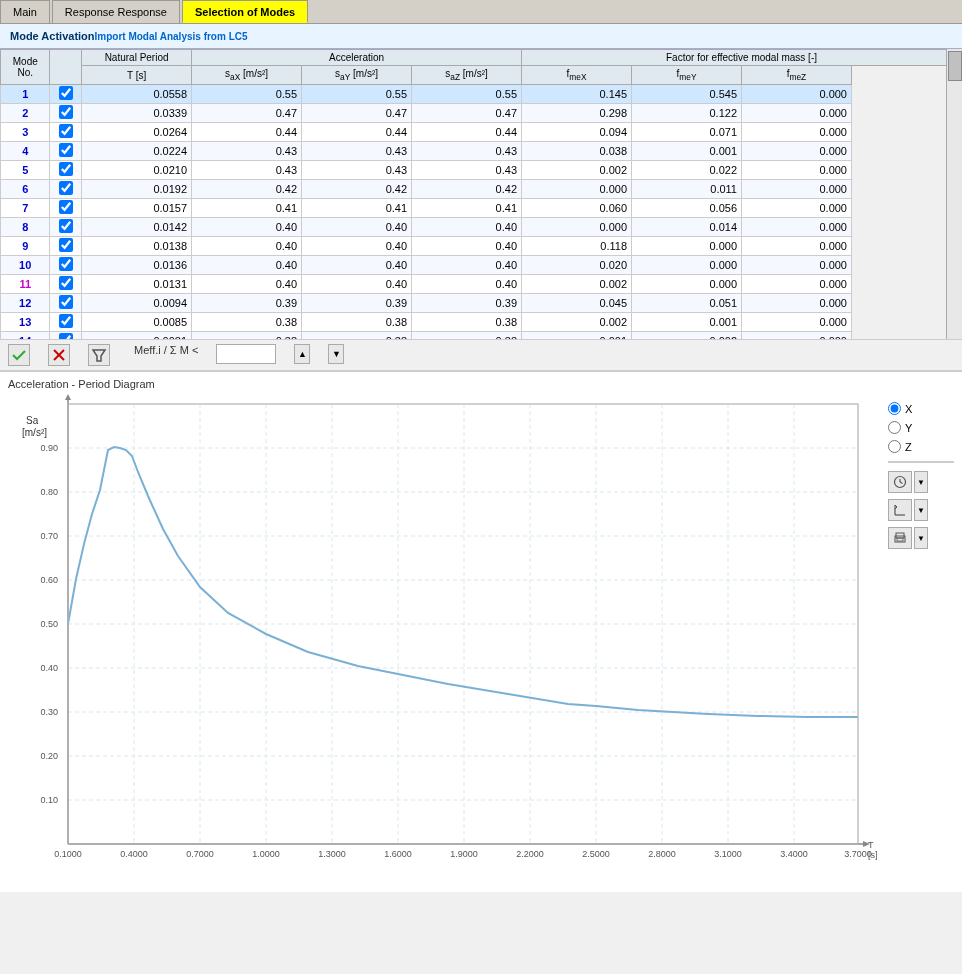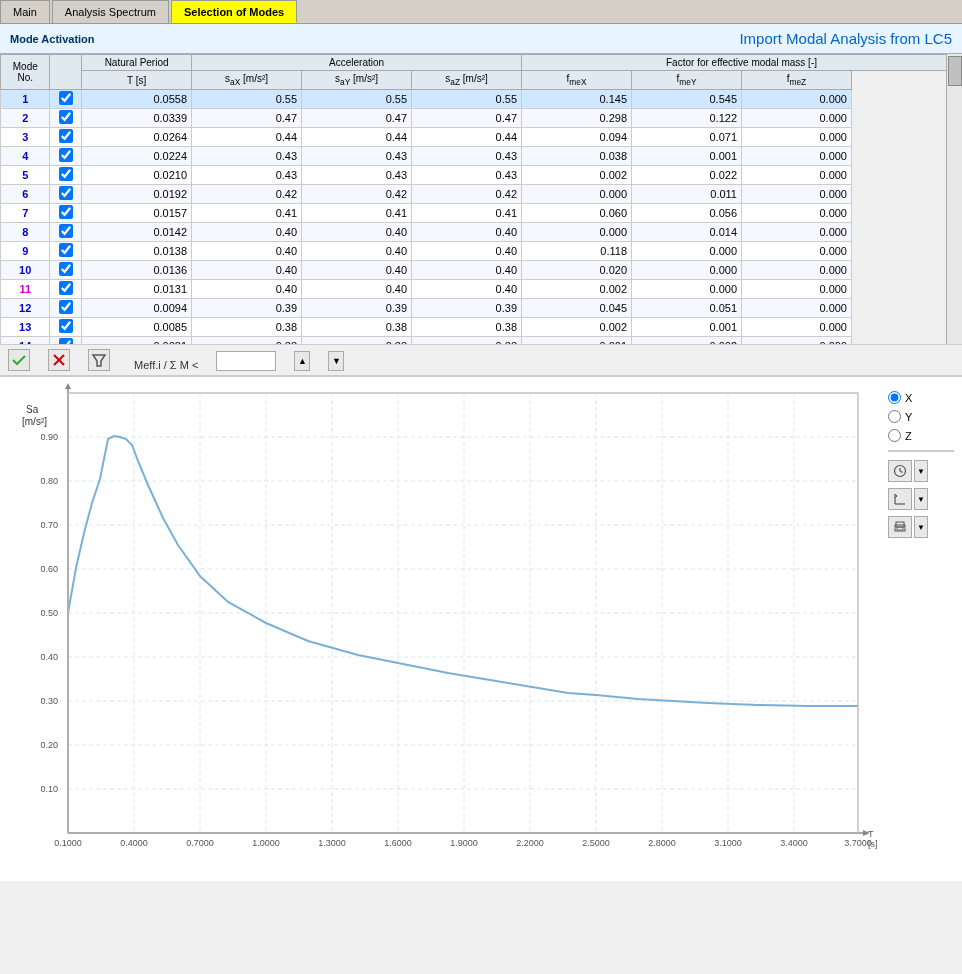--- a/index.html
+++ b/index.html
@@ -5,46 +5,46 @@
     * { margin: 0; padding: 0; box-sizing: border-box; }
     body { font-family: Arial, sans-serif; font-size: 11px; background: #f0f0f0; width: 962px; height: 974px; overflow: hidden; }
 
     
     .tab-bar { display: flex; align-items: stretch; background: #d4d0c8; border-bottom: 1px solid #999; height: 24px; }
     .tab { padding: 4px 12px; border: 1px solid #999; border-bottom: none; cursor: pointer; display: flex; align-items: center; font-size: 11px; background: #e8e4dc; margin-right: 2px; }
     .tab.active { background: #ffff00; font-weight: bold; border-bottom: 1px solid #ffff00; }
     .tab:not(.active) { background: #d4d0c8; }
 
     
-    .section-header { background: #e8f4ff; padding: 6px 10px; display: flex; justify-content: space-between; align-items: center; border-bottom: 1px solid #aac; font-size: 11px; font-weight: bold; color: #003366; gap: 29px; }
-    .import-link { color: #0066cc; font-weight: normal; cursor: pointer; font-size: 15px; }
+    .section-header { background: #e8f4ff; padding: 6px 10px; display: flex; align-items: center; border-bottom: 1px solid #aac; font-size: 11px; font-weight: bold; color: #003366; }
+    .import-link { color: #0066cc; font-weight: bold; cursor: pointer; font-size: 10px; }
     .data-table { width: 100%; border-collapse: collapse; font-size: 11px; }
     .data-table th { background: #e0e8f0; border: 1px solid #aaa; padding: 2px 4px; text-align: center; font-weight: normal; font-size: 10px; }
     .data-table td { border: 1px solid #ccc; padding: 1px 4px; text-align: right; font-size: 11px; }
     .data-table td.mode-no { text-align: center; font-weight: bold; color: #0000cc; }
     .data-table td.checkbox-cell { text-align: center; }
     .data-table tr:nth-child(odd) { background: #ffffff; }
     .data-table tr:nth-child(even) { background: #f5f8ff; }
     .data-table tr.selected td { background: #d0e8ff; }
 
     
     .table-wrapper { height: 290px; overflow-y: auto; overflow-x: hidden; position: relative; }
 
     
-    .toolbar { display: flex; align-items: flex-end; padding: 4px 8px; background: #f0f0f0; border-top: 1px solid #ccc; border-bottom: 1px solid #ccc; gap: 18px; }
+    .toolbar { display: flex; align-items: flex-start; padding: 4px 8px; background: #f0f0f0; border-top: 1px solid #ccc; border-bottom: 1px solid #ccc; gap: 18px; }
     .toolbar-btn { width: 22px; height: 22px; border: 1px solid #aaa; background: #e8e8e8; cursor: pointer; display: flex; align-items: center; justify-content: center; font-size: 12px; }
     .toolbar-label { font-size: 11px; margin-left: 6px; color: #333; }
     .toolbar-input { width: 60px; height: 20px; border: 1px solid #aaa; padding: 0 4px; font-size: 11px; }
   </style>
 </head>
 <body>
 
 <div class="tab-bar">
   <div class="tab">Main</div>
-  <div class="tab">Analysis Spectrum</div>
+  <div class="tab">Response Response</div>
   <div class="tab active">Selection of Modes</div>
 </div>
 
 <div class="section-header">
   <span>Mode Activation</span>
   <span class="import-link">Import Modal Analysis from LC5</span>
 </div>
 
 <div class="table-wrapper" style="position:relative;">
   <table class="data-table">
@@ -286,20 +286,21 @@
         <polygon points="2,3 14,3 10,9 10,14 6,14 6,9" stroke="#555" stroke-width="1.5" fill="none"></polygon>
       </svg>
   </button>
   <span class="toolbar-label">Meff.i / Σ M &lt;</span>
   <input type="text" class="toolbar-input" value="" style="">
   <button style="width:16px;height:20px;border:1px solid #aaa;background:#e8e8e8;cursor:pointer;font-size:9px;">▲</button>
   <button style="width:16px;height:20px;border:1px solid #aaa;background:#e8e8e8;cursor:pointer;font-size:9px;">▼</button>
 </div>
 
 <div style="background:white;border-top:1px solid #ccc;padding:6px 8px;">
+  <div style="font-size:11px;color:#333;margin-bottom:4px;">Acceleration - Period Diagram</div>
   <div style="display:flex;">
 
     <div style="position:relative;flex:1;">
       <svg width="880" height="490">
 
         <text x="18" y="30" font-size="10" fill="#333" font-family="Arial">Sa</text>
         <text x="14" y="42" font-size="10" fill="#333" font-family="Arial">[m/s²]</text>
 
         <rect x="60" y="10" width="790" height="440" fill="white" stroke="#ccc"></rect>
 

